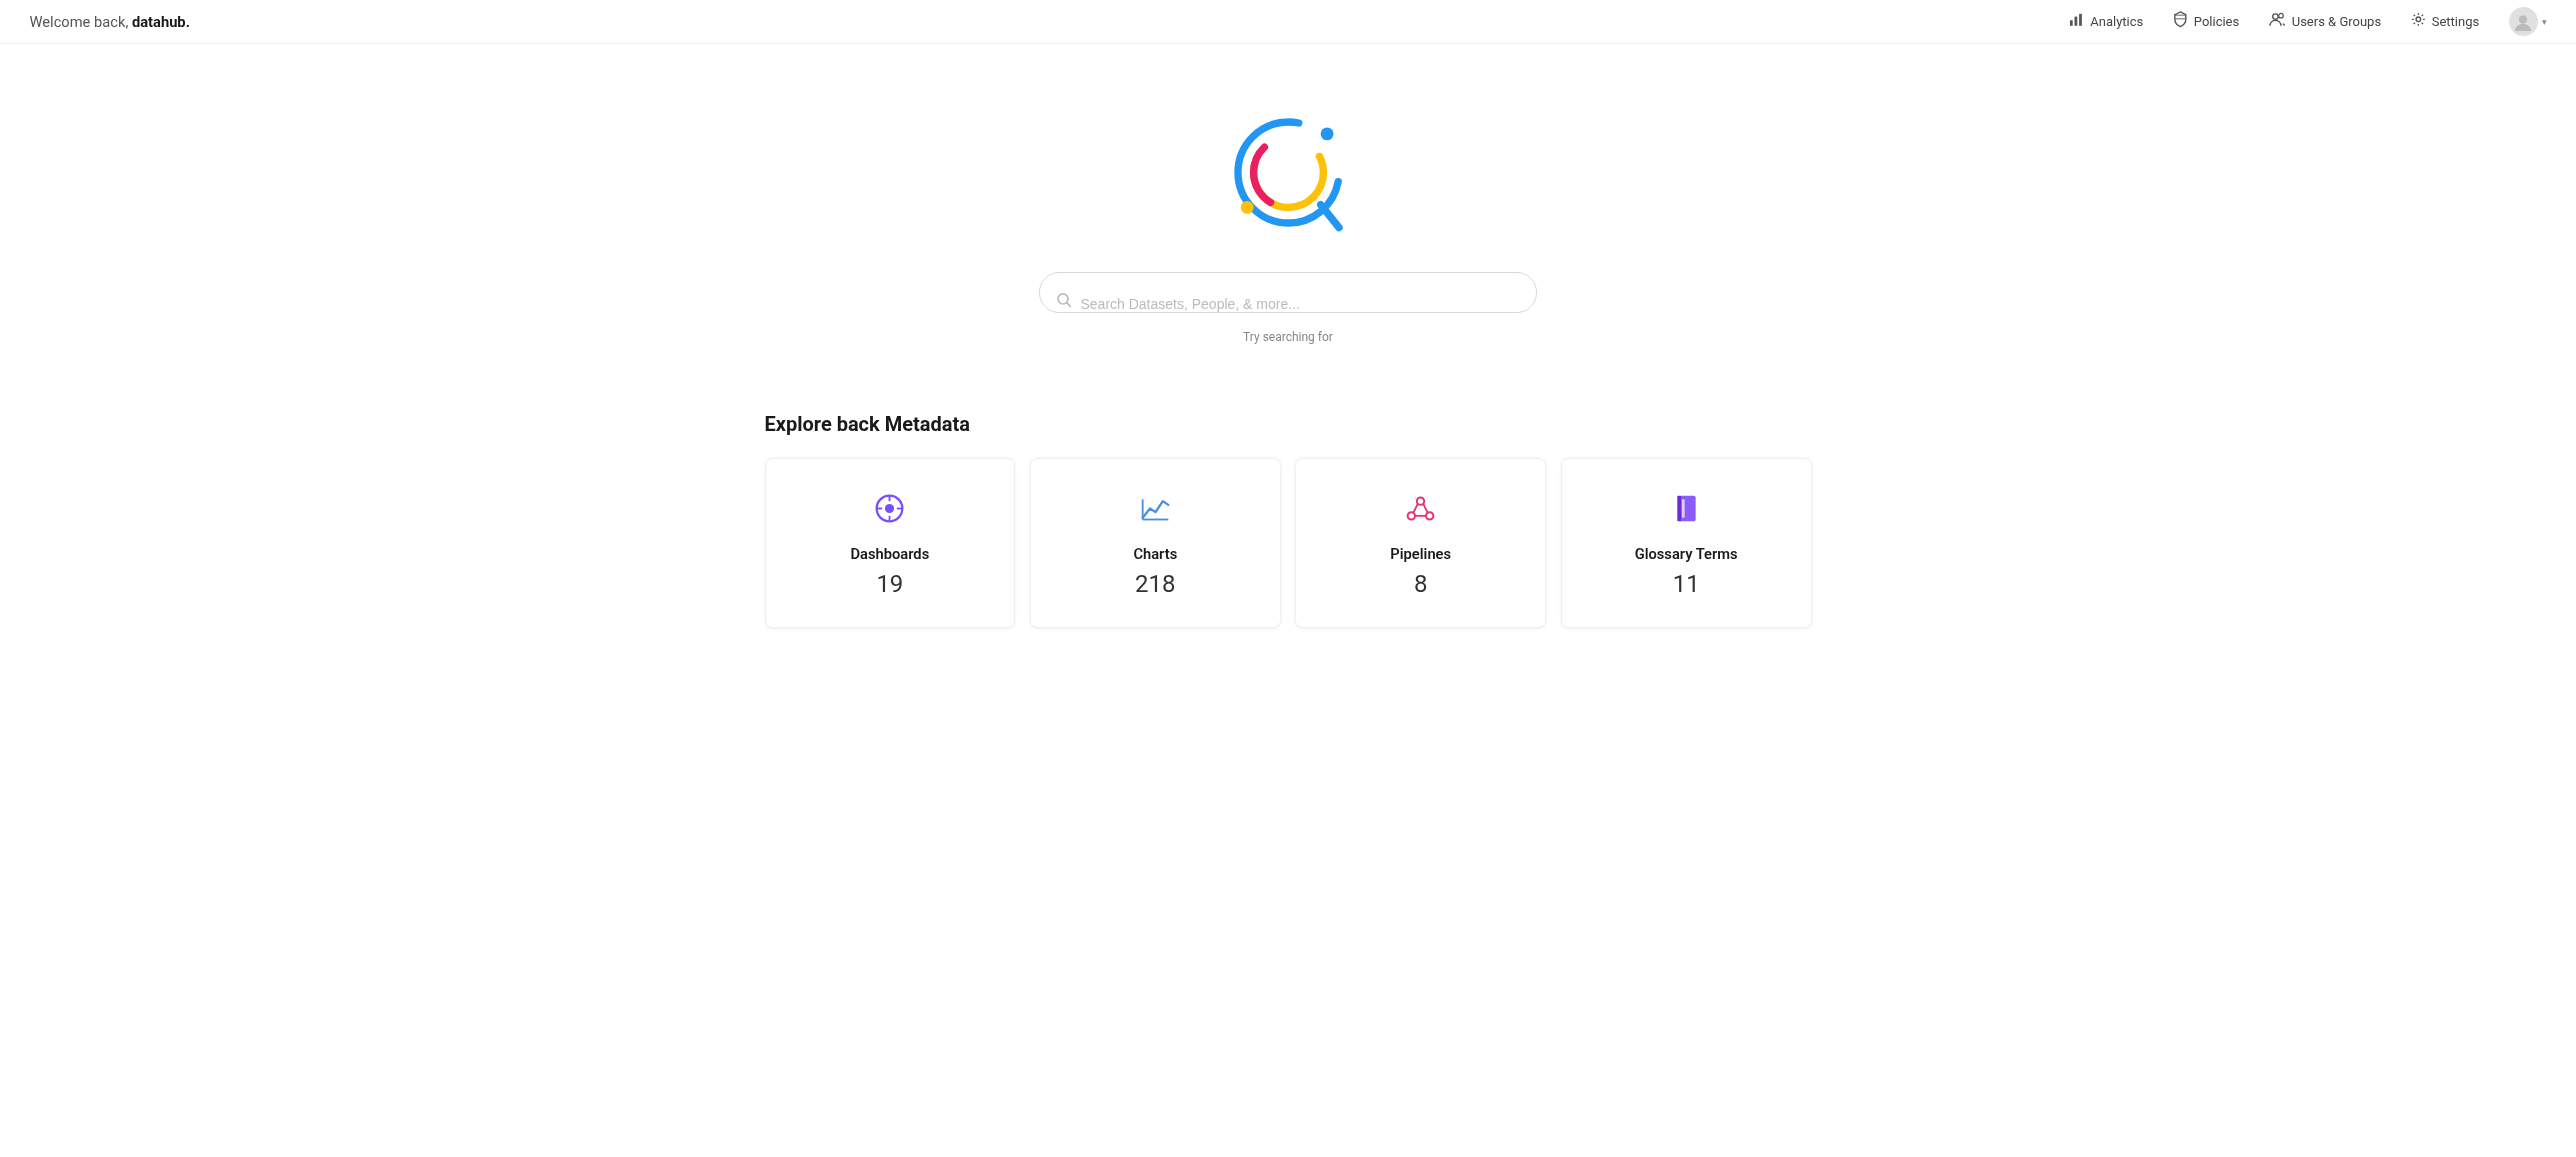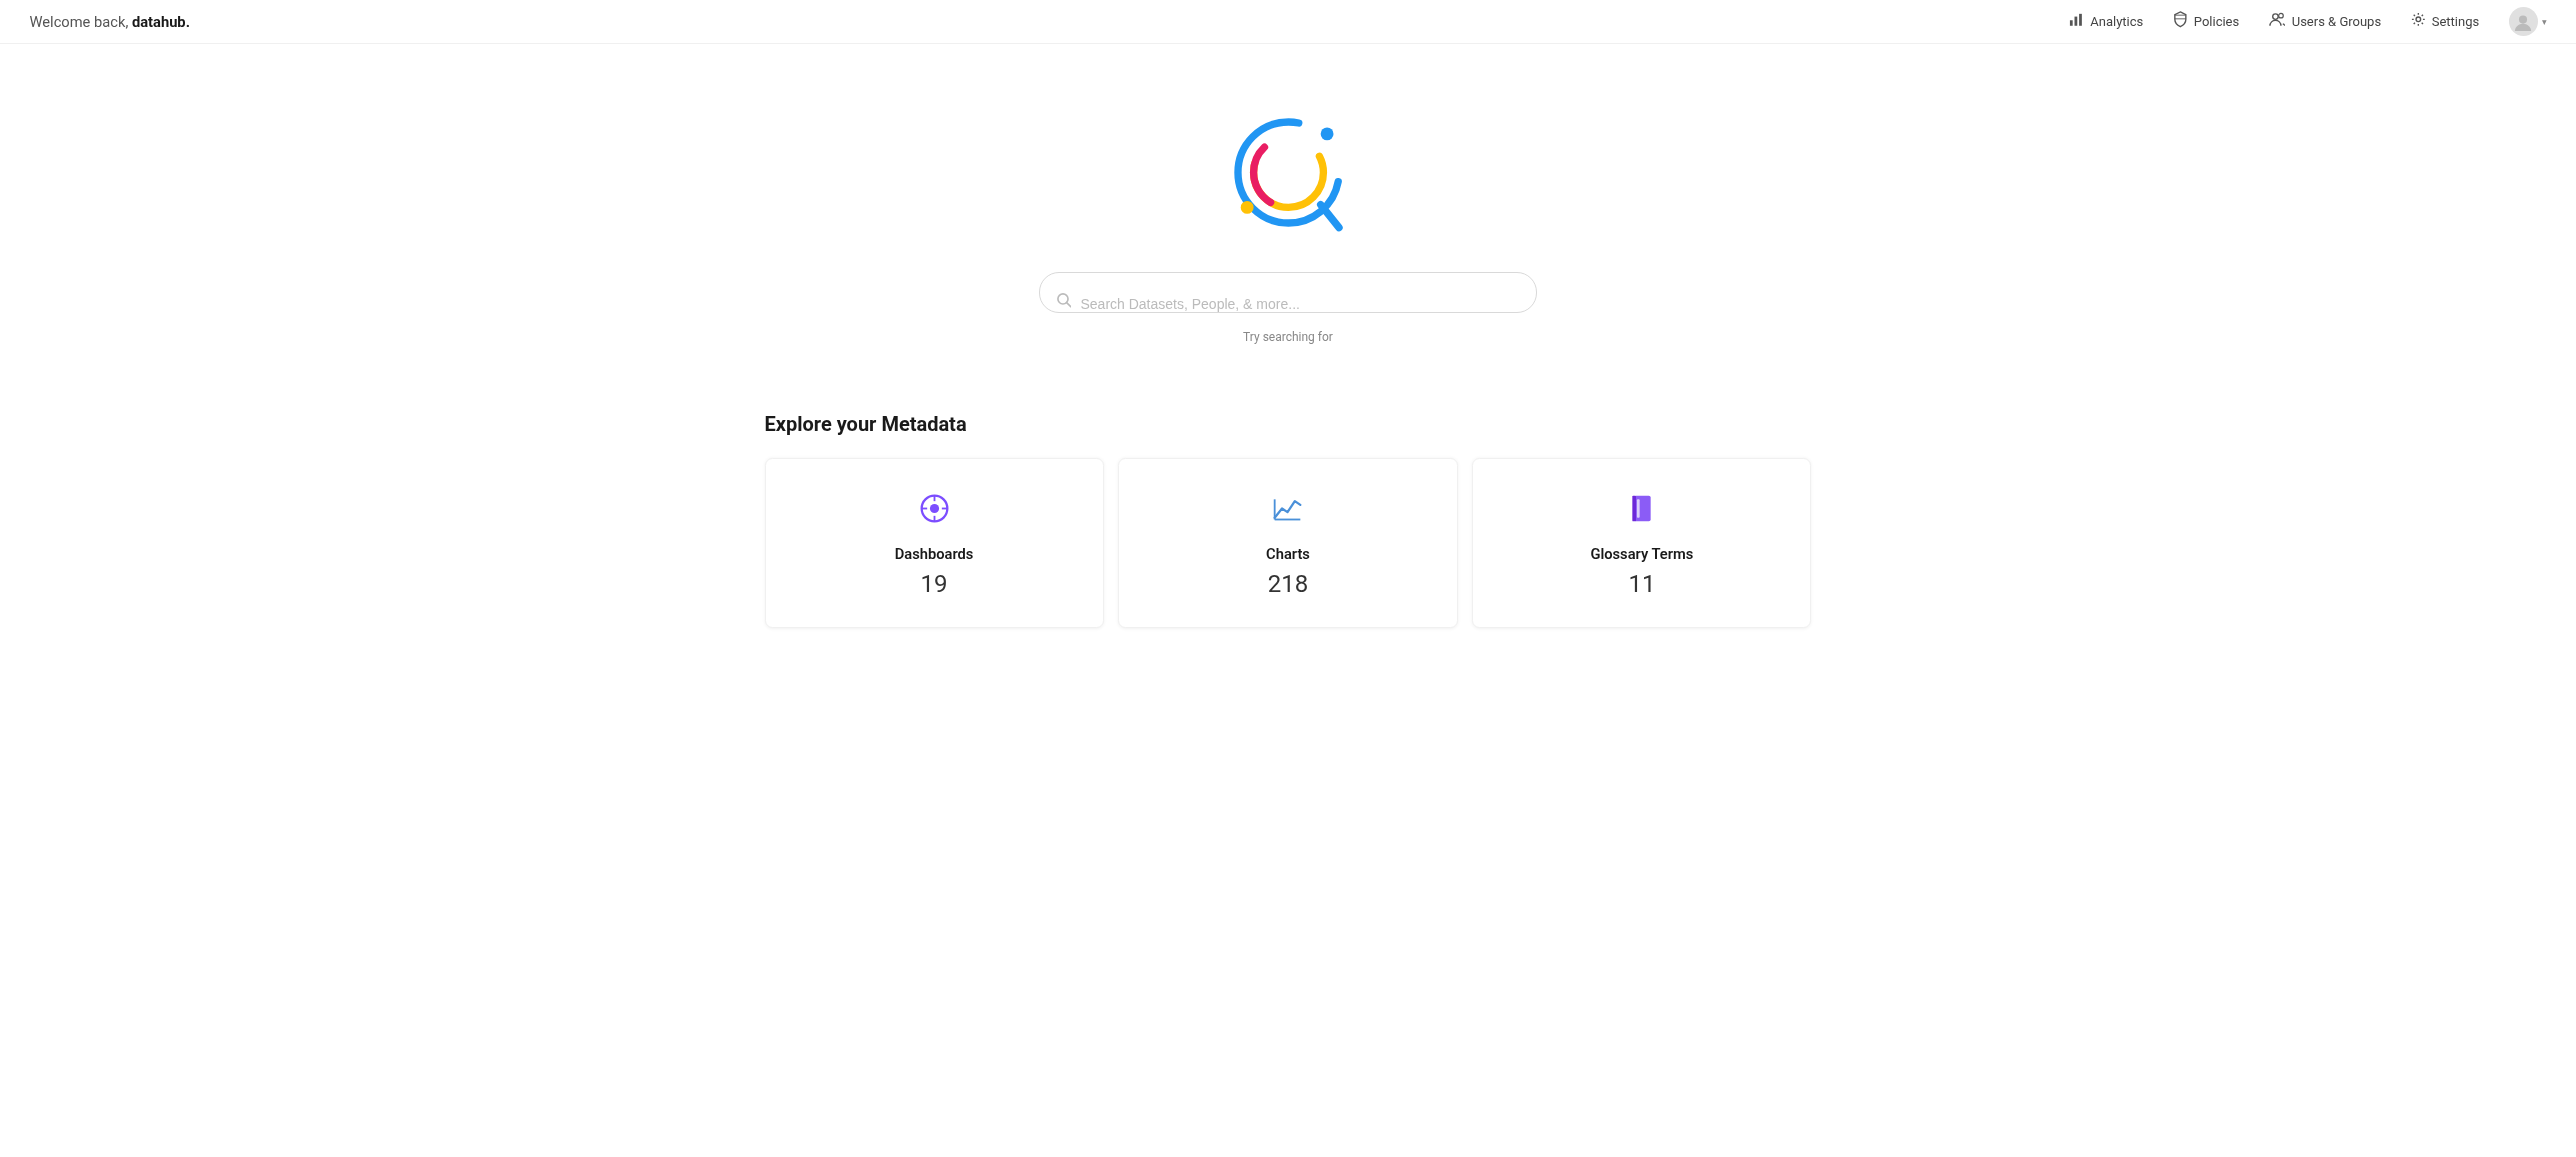--- a/index.html
+++ b/index.html
@@ -326,21 +326,21 @@
       </span>
       <input class="search-input" type="text" placeholder="Search Datasets, People, &amp; more..." style="">
     </div>
   </div>
 
   <div class="try-searching">
     <p class="try-searching-label">Try searching for</p>
   </div>
 
   <div class="explore-section">
-    <h2 class="explore-title">Explore your Metadata</h2>
+    <h2 class="explore-title">Explore back Metadata</h2>
     <div class="metadata-cards">
 
 
       <div class="metadata-card">
         <div class="card-icon dashboards-icon">
           <svg width="33" height="33" viewBox="0 0 36 36" fill="none">
             <circle cx="18" cy="18" r="14" stroke="#7c4dff" stroke-width="2.5" fill="none"></circle>
             <circle cx="18" cy="18" r="5" fill="#7c4dff"></circle>
             <line x1="18" y1="4" x2="18" y2="10" stroke="#7c4dff" stroke-width="2"></line>
             <line x1="18" y1="26" x2="18" y2="32" stroke="#7c4dff" stroke-width="2"></line>
@@ -357,20 +357,34 @@
           <svg width="33" height="33" viewBox="0 0 36 36" fill="none">
             <polyline points="4,28 12,18 18,22 26,10 32,14" stroke="#4a90d9" stroke-width="2.5" fill="none" stroke-linejoin="round" stroke-linecap="round"></polyline>
             <line x1="4" y1="30" x2="32" y2="30" stroke="#4a90d9" stroke-width="2"></line>
             <line x1="4" y1="8" x2="4" y2="30" stroke="#4a90d9" stroke-width="2"></line>
           </svg>
         </div>
         <span class="card-label">Charts</span>
         <span class="card-count">218</span>
       </div>
 
+      <div class="metadata-card">
+        <div class="card-icon pipelines-icon">
+          <svg width="33" height="33" viewBox="0 0 36 36" fill="none">
+            <circle cx="18" cy="10" r="4" stroke="#e8336d" stroke-width="2.2" fill="none"></circle>
+            <circle cx="8" cy="26" r="4" stroke="#e8336d" stroke-width="2.2" fill="none"></circle>
+            <circle cx="28" cy="26" r="4" stroke="#e8336d" stroke-width="2.2" fill="none"></circle>
+            <line x1="15" y1="13" x2="10" y2="23" stroke="#e8336d" stroke-width="2"></line>
+            <line x1="21" y1="13" x2="26" y2="23" stroke="#e8336d" stroke-width="2"></line>
+            <line x1="12" y1="26" x2="24" y2="26" stroke="#e8336d" stroke-width="2"></line>
+          </svg>
+        </div>
+        <span class="card-label">Pipelines</span>
+        <span class="card-count">8</span>
+      </div>
 
       <div class="metadata-card">
         <div class="card-icon glossary-icon">
           <svg width="33" height="33" viewBox="0 0 36 36" fill="none">
             <rect x="10" y="4" width="18" height="28" rx="2" fill="#8b5cf6"></rect>
             <rect x="13" y="8" width="3" height="20" rx="1" fill="#fff" opacity="0.7"></rect>
             <rect x="8" y="4" width="4" height="28" rx="1" fill="#6d28d9"></rect>
           </svg>
         </div>
         <span class="card-label">Glossary Terms</span>

